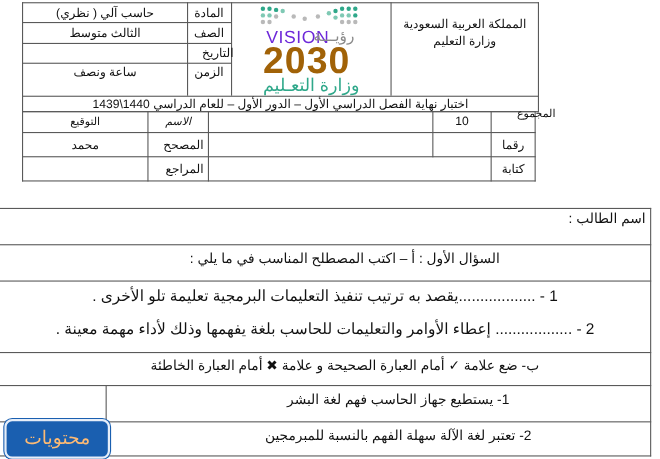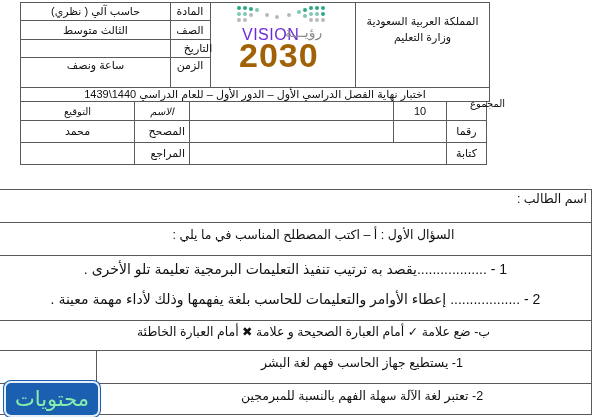--- a/index.html
+++ b/index.html
@@ -22,22 +22,22 @@
               letter-spacing: 0.5px; }
     .roya { position: absolute; left: 70px; top: 22px; font-size: 14px; color: #8a8a8a; direction: rtl; }
     .year { position: absolute; left: 24px; top: 36px; font-size: 34px; font-weight: bold;
             color: #a16207; letter-spacing: 1px; line-height: 34px; }
     .ministry-logo-text { position: absolute; left: 24px; top: 66px; font-size: 16px; color: #2fa88a;
             direction: rtl; letter-spacing: 1px; }
 
     
     .badge { position: absolute; left: 4px; top: 381px; width: 92px; height: 32px; border-radius: 7px;
              background: #1a5fb0; border: 2px solid #e6eef9; box-shadow: 0 0 0 1px #1a5fb0;
-             display: flex; align-items: center; justify-content: center; color: #86efac;
-             font-size: 21px; direction: rtl; }
+             display: flex; align-items: center; justify-content: center; color: #fdba74;
+             font-size: 17px; direction: rtl; }
   </style>
 </head>
 <body>
 
 <div>
 
   <div class="line-h" style="left:20px; top:2px; width:470px;"></div>
   <div class="line-h" style="left:20px; top:87px; width:470px;"></div>
   <div class="line-h" style="left:20px; top:101px; width:470px;"></div>
   <div class="line-v" style="left:20px; top:2px; height:100px;"></div>
@@ -86,20 +86,21 @@
       <span class="dot" style="left:72px;top:6px;background:#7fc9b4"></span>
       <span class="dot" style="left:78px;top:6px;background:#7fc9b4"></span>
       <span class="dot" style="left:84px;top:6px;background:#2fa88a"></span>
       <span class="dot" style="left:72px;top:12px;background:#b9b9b9"></span>
       <span class="dot" style="left:78px;top:12px;background:#b9b9b9"></span>
       <span class="dot" style="left:84px;top:12px;background:#b9b9b9"></span>
     </div>
     <div class="vision">VISION</div>
     <div class="roya">رؤيـــة</div>
     <div class="year">2030</div>
+    <div class="ministry-logo-text">وزارة التعـليم</div>
   </div>
 
   <div class="cell md" style="left:356px; top:14px; width:133px; height:14px;">المملكة العربية السعودية</div>
   <div class="cell md" style="left:356px; top:30px; width:133px; height:14px;">وزارة  التعليم</div>
 
   <div class="cell md" style="left:21px; top:88px; width:468px; height:13px;">اختبار نهاية الفصل الدراسي الأول – الدور الأول – للعام الدراسي  1440\1439</div>
 </div>
 
 <div>
   <div class="line-h" style="left:20px; top:101px; width:467px;"></div>

